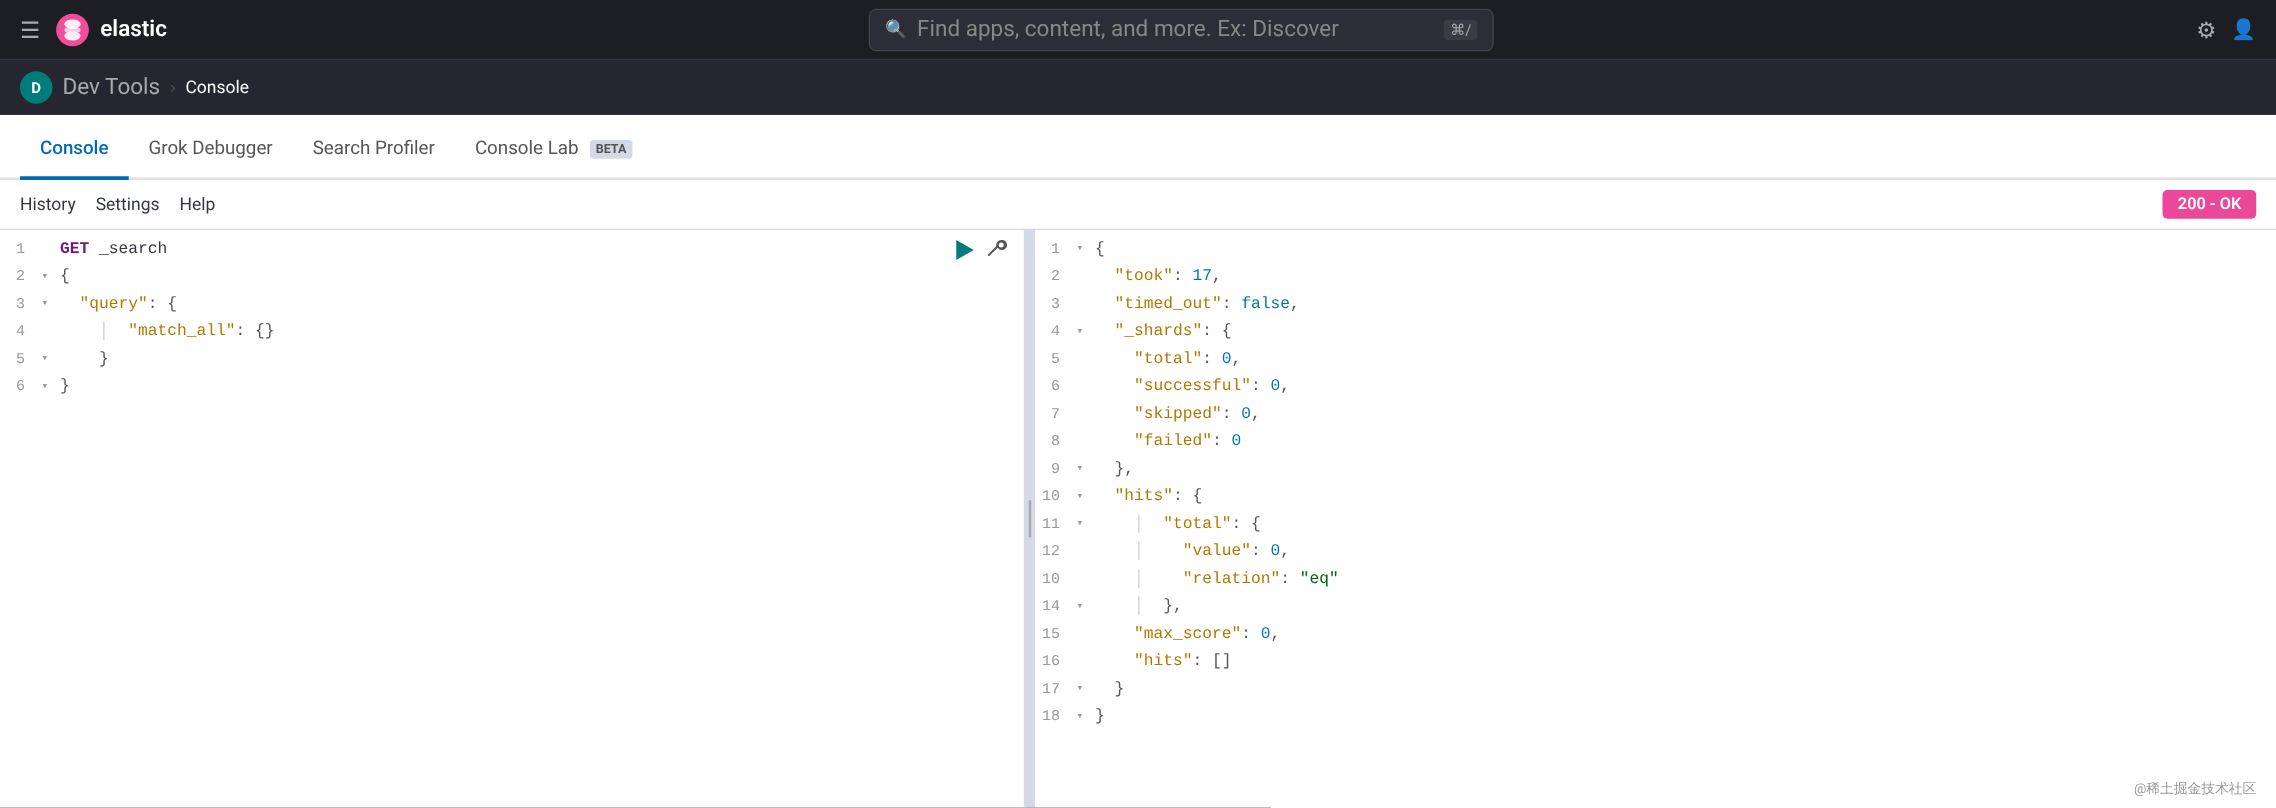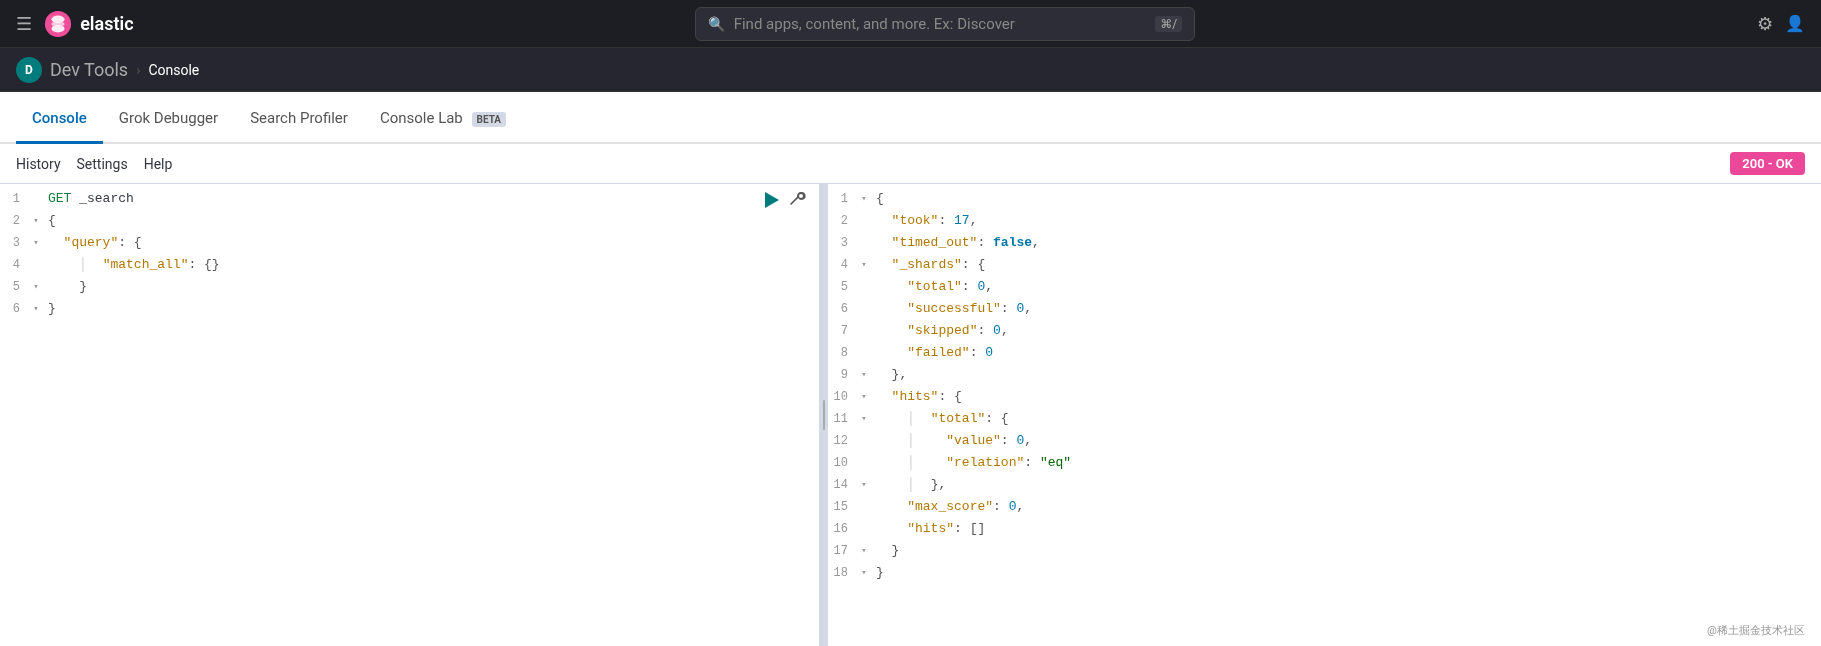--- a/index.html
+++ b/index.html
@@ -225,26 +225,26 @@
       align-items: center;
       justify-content: center;
       color: #999;
       font-size: 10px;
     }
     .code-text {
       flex: 1;
       padding-left: 4px;
       white-space: pre;
     }
-    .c-method { color: #15803d; font-weight: 400; }
+    .c-method { color: #701a75; font-weight: 700; }
     .c-path { color: #343741; }
     .c-key { color: #b07800; }
     .c-str { color: #006600; }
     .c-num { color: #0077a8; }
-    .c-bool { color: #0077a8; font-weight: bold; }
+    .c-bool { color: #0077a8; }
     .c-punct { color: #555; }
 
     
     .pane-divider {
       width: 8px;
       background: #d3dae6;
       cursor: col-resize;
       display: flex;
       align-items: center;
       justify-content: center;
@@ -311,21 +311,21 @@
         <ellipse cx="15" cy="10" rx="7" ry="4" fill="#fff" opacity="0.9"></ellipse>
         <ellipse cx="15" cy="20" rx="7" ry="4" fill="#fff" opacity="0.9"></ellipse>
         <rect x="8" y="13" width="14" height="4" fill="#fff" opacity="0.7" rx="2"></rect>
       </svg>
       <span>elastic</span>
     </div>
   </div>
   <div class="search-bar-center">
     <div class="search-bar">
       <span style="color:#aaa; font-size:14px;">🔍</span>
-      <span style="color:#888; font-size:15px;">Find apps, content, and more. Ex: Discover</span>
+      <span style="color:#888; font-size:18px;">Find apps, content, and more. Ex: Discover</span>
       <span class="search-bar-shortcut">⌘/</span>
     </div>
   </div>
   <div class="top-nav-right">
     <span class="top-nav-right-icon">⚙</span>
     <span class="top-nav-right-icon" style="font-size:16px;">👤</span>
   </div>
 </div>
 
 <div class="breadcrumb-bar">

